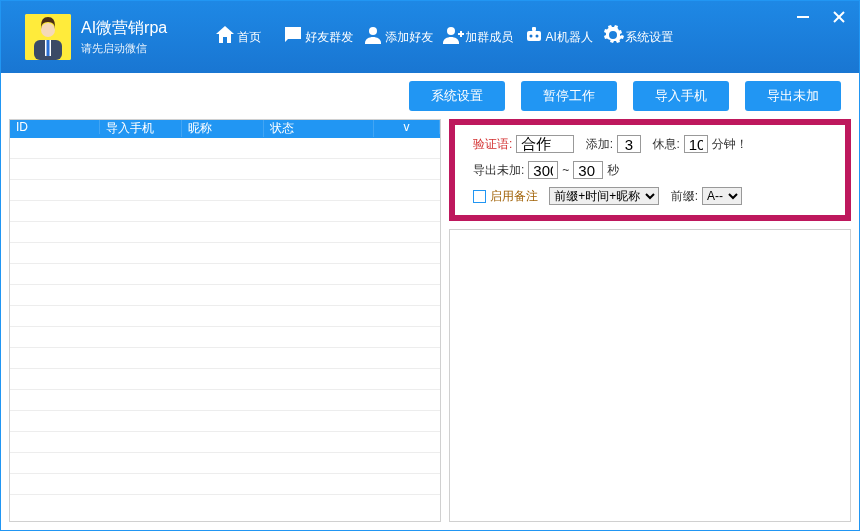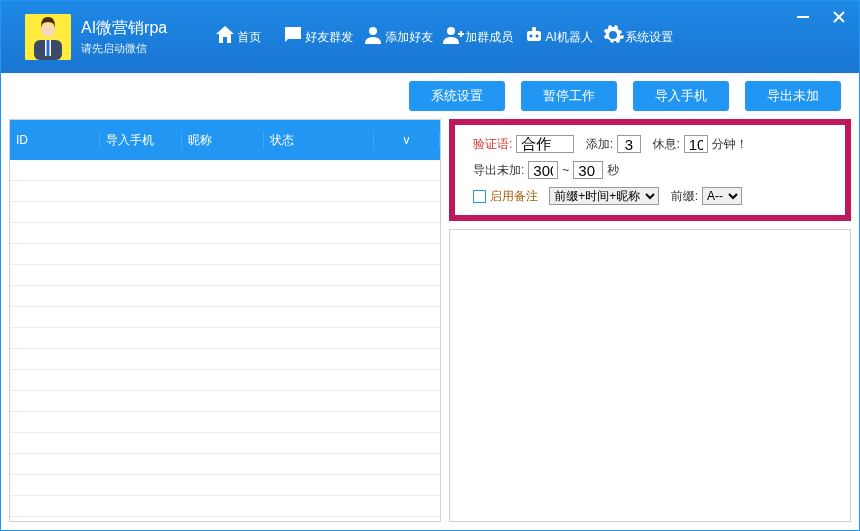--- a/index.html
+++ b/index.html
@@ -102,22 +102,22 @@
   .table-wrap {
     flex: 0 0 432px;
     border: 1px solid #D0D0D0;
     display: flex;
     flex-direction: column;
   }
   .thead {
     background: #2196F3;
     color: #fff;
     display: flex;
-    height: 40px;
-    align-items: center;
+    height: 18px;
+    align-items: flex-start;
     font-size: 12px;
   }
   .th { padding: 0 6px; border-right: 1px solid rgba(255,255,255,.15); }
   .th-id { width: 90px; }
   .th-phone { width: 82px; }
   .th-nick { width: 82px; }
   .th-status { width: 110px; }
   .th-v { flex: 1; text-align: center; }
   .tbody { flex: 1; overflow-y: auto; background: #fff; }
   .trow {

